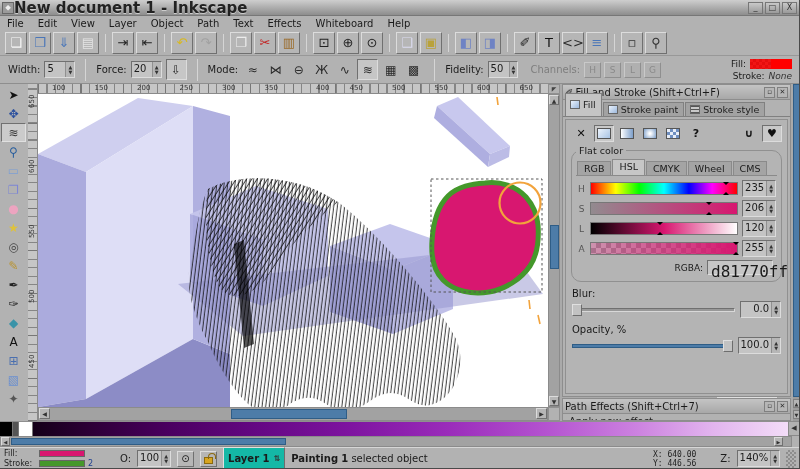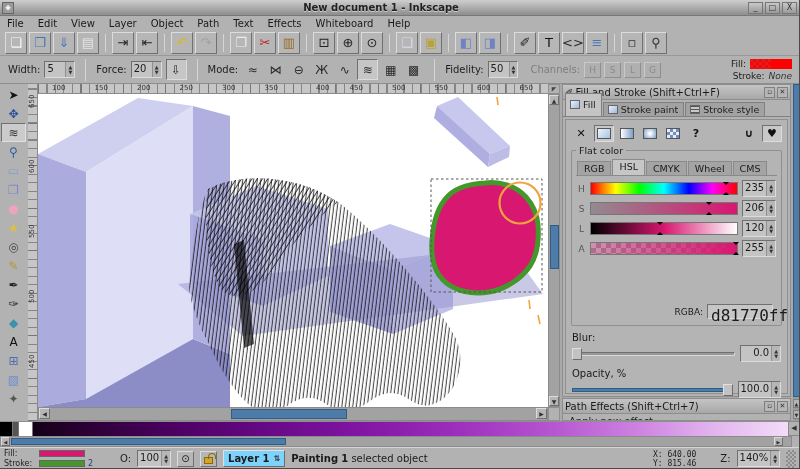--- a/index.html
+++ b/index.html
@@ -6,21 +6,21 @@
   *{box-sizing:border-box;}
   .window{position:relative;width:800px;height:469px;background:#b2b2b2;
     font-family:"DejaVu Sans",sans-serif;font-size:10px;color:#1a1a1a;overflow:hidden;
     border-right:1px solid #4a4a4a;border-bottom:1px solid #4a4a4a;}
   .bev{border:1px solid;border-color:#dcdcdc #707070 #707070 #dcdcdc;background:#b6b6b6;}
   
   .titlebar{position:absolute;left:0;top:0;width:800px;height:16px;
     background:linear-gradient(#cecece,#8d8d8d);display:flex;align-items:center;border-bottom:1px solid #777;}
   .win-icon{width:12px;height:12px;margin-left:2px;background:#9a9a9a;border:1px solid #666;
     font-size:8px;line-height:10px;text-align:center;color:#eee;}
-  .win-title{flex:1;text-align:center;font-weight:bold;color:#222;font-size:10px;text-shadow:0 1px 0 #ccc;}
+  .win-title{flex:1;text-align:left;font-weight:bold;color:#222;font-size:15px;text-shadow:0 1px 0 #ccc;}
   .win-btns{display:flex;gap:2px;margin-right:3px;}
   .win-btn{width:15px;height:12px;font-size:8px;line-height:10px;text-align:center;color:#333;
     background:linear-gradient(#c8c8c8,#9a9a9a);border:1px solid #777;}
   
   .menubar{position:absolute;left:0;top:16px;width:800px;height:14px;display:flex;align-items:center;background:#b2b2b2;}
   .menu-item{padding:1px 7px;color:#1a1a1a;}
   
   .toolbar{position:absolute;left:0;top:30px;width:800px;height:26px;background:#b2b2b2;
     border-bottom:1px solid #989898;display:flex;align-items:center;padding-left:4px;}
   .tb-btn{width:22px;height:22px;display:inline-flex;align-items:center;justify-content:center;margin:0 1px;}
@@ -93,21 +93,21 @@
   .tab .tico.lines{background:repeating-linear-gradient(#555 0 1px,#c9c9c9 1px 3px);}
   .fs-body{position:absolute;left:2px;top:34px;right:2px;bottom:2px;background:#b4b4b4;border:1px solid #909090;padding:3px;}
   .type-row{display:flex;align-items:center;gap:3px;padding:2px 2px 4px 2px;}
   .type-btn{width:20px;height:17px;display:flex;align-items:center;justify-content:center;font-size:11px;font-weight:bold;color:#111;}
   .type-btn .sw{width:14px;height:11px;border:1px solid #555;}
   .type-btn.pressed{border:1px solid;border-color:#707070 #dcdcdc #dcdcdc #707070;background:#c8c8c8;}
   .sw.flat{background:linear-gradient(135deg,#ecf3fc,#a9c4e4);}
   .sw.lin{background:linear-gradient(90deg,#ffffff,#7d9fca);}
   .sw.rad{background:radial-gradient(circle,#ffffff 10%,#7d9fca);}
   .sw.pat{background:repeating-conic-gradient(#6f8fc0 0 25%,#e8eef8 0 50%) 0 0/6px 6px;}
-  .groupbox{position:relative;margin:4px 2px 0 2px;border:1px solid #909090;border-radius:2px;height:176px;padding:10px 4px 15px 4px;}
+  .groupbox{position:relative;margin:4px 2px 0 2px;border:1px solid #909090;border-radius:10px;height:132px;padding:10px 4px 15px 4px;}
   .groupbox .legend{position:absolute;top:-6px;left:4px;background:#b4b4b4;padding:0 3px;font-size:9.5px;color:#1a1a1a;}
   .cm-tabs{display:flex;align-items:flex-end;gap:1px;margin:-2px 0 4px 0;border-bottom:1px solid #8a8a8a;padding:0 1px;}
   .cm-tab{padding:1px 6px 2px 6px;font-size:9.5px;border:1px solid #8a8a8a;border-bottom:none;background:#a4a4a4;height:14px;}
   .cm-tab.active{background:#c6c6c6;height:16px;}
   .cs-row{display:flex;align-items:center;gap:4px;margin:3px 1px;}
   .cs-label{width:9px;color:#555;font-size:9px;text-align:center;}
   .cs-bar{position:relative;flex:1;height:13px;border:1px solid #777;}
   .cs-marker{position:absolute;top:-1px;bottom:-1px;width:0;}
   .cs-marker::before{content:"";position:absolute;top:0;left:-3px;border:3px solid transparent;border-top-color:#000;}
   .cs-marker::after{content:"";position:absolute;bottom:0;left:-3px;border:3px solid transparent;border-bottom-color:#000;}
@@ -151,21 +151,21 @@
     display:flex;align-items:center;padding:0 4px;gap:6px;}
   .fs-ind{display:flex;flex-direction:column;justify-content:center;gap:1px;font-size:8px;width:110px;}
   .fs-ind .r{display:flex;align-items:center;gap:3px;}
   .fs-ind .lab{width:32px;text-align:left;color:#222;}
   .fs-ind .swp{width:46px;height:7px;border:1px solid #666;}
   .sw-width{color:#1d3f8f;font-size:8px;}
   .sb-btn{width:17px;height:16px;display:inline-flex;align-items:center;justify-content:center;
     background:#b6b6b6;border:1px solid;border-color:#dcdcdc #707070 #707070 #dcdcdc;font-size:10px;}
   .lock-body{position:relative;width:9px;height:7px;background:#d8a520;border:1px solid #8a6a10;margin-top:4px;}
   .lock-body::before{content:"";position:absolute;left:3px;top:-5px;width:6px;height:5px;border:1.5px solid #8a6a10;border-bottom:none;border-radius:4px 4px 0 0;}
-  .layer-btn{display:flex;align-items:center;gap:4px;height:17px;padding:0 4px;background:#7dd3fc;
+  .layer-btn{display:flex;align-items:center;gap:4px;height:24px;padding:0 4px;background:#14b8a6;
     border:1px solid;border-color:#e0e0e0 #6d6d6d #6d6d6d #e0e0e0;font-weight:bold;font-size:10px;}
   .layer-btn .ud{font-size:8px;color:#333;}
   .status-msg{flex:1;font-size:10px;color:#1a1a1a;}
   .status-msg b{font-weight:bold;}
   .xy-block{display:flex;flex-direction:column;align-items:flex-end;font-size:8px;line-height:9px;color:#222;
     font-family:"DejaVu Sans Mono",monospace;margin-right:18px;}
   .grip{width:10px;height:18px;background:repeating-conic-gradient(#8d8d8d 0 25%,transparent 0 50%) 0 0/4px 4px;}
 </style>
 </head>
 <body>
@@ -693,21 +693,21 @@
       </span>
     <span class="layer-btn">
       <span>Layer 1</span>
         <span class="ud">⇅</span>
     </span>
     <span class="status-msg">
       <b>Painting</b> <b>1</b> <span>selected object</span>
     </span>
     <div class="xy-block">
       <span><span>X:</span> <span>640.00</span></span>
-      <span><span>Y:</span> <span>815.46</span></span>
+      <span><span>Y:</span> <span>446.56</span></span>
     </div>
     <span class="lbl">Z:</span>
     <span class="spin">
       <span class="val">140%</span>
         <span class="st">
           <span>▲</span>
           <span>▼</span>
         </span>
     </span>
     <span class="grip"></span>

